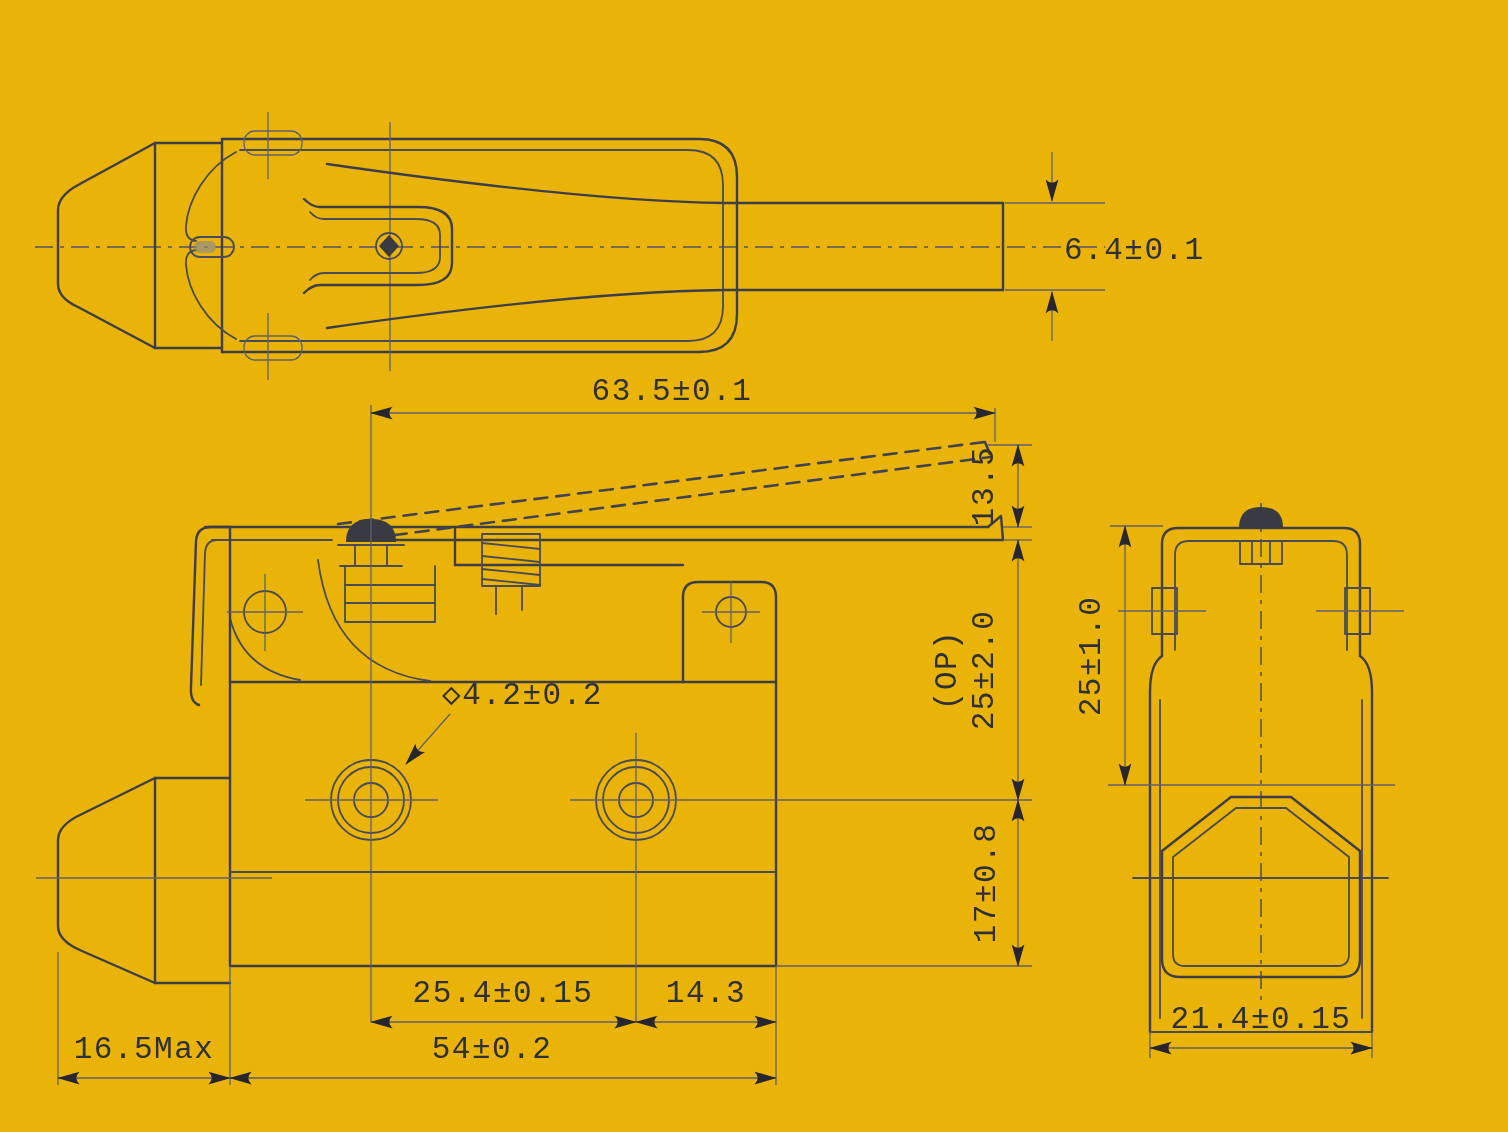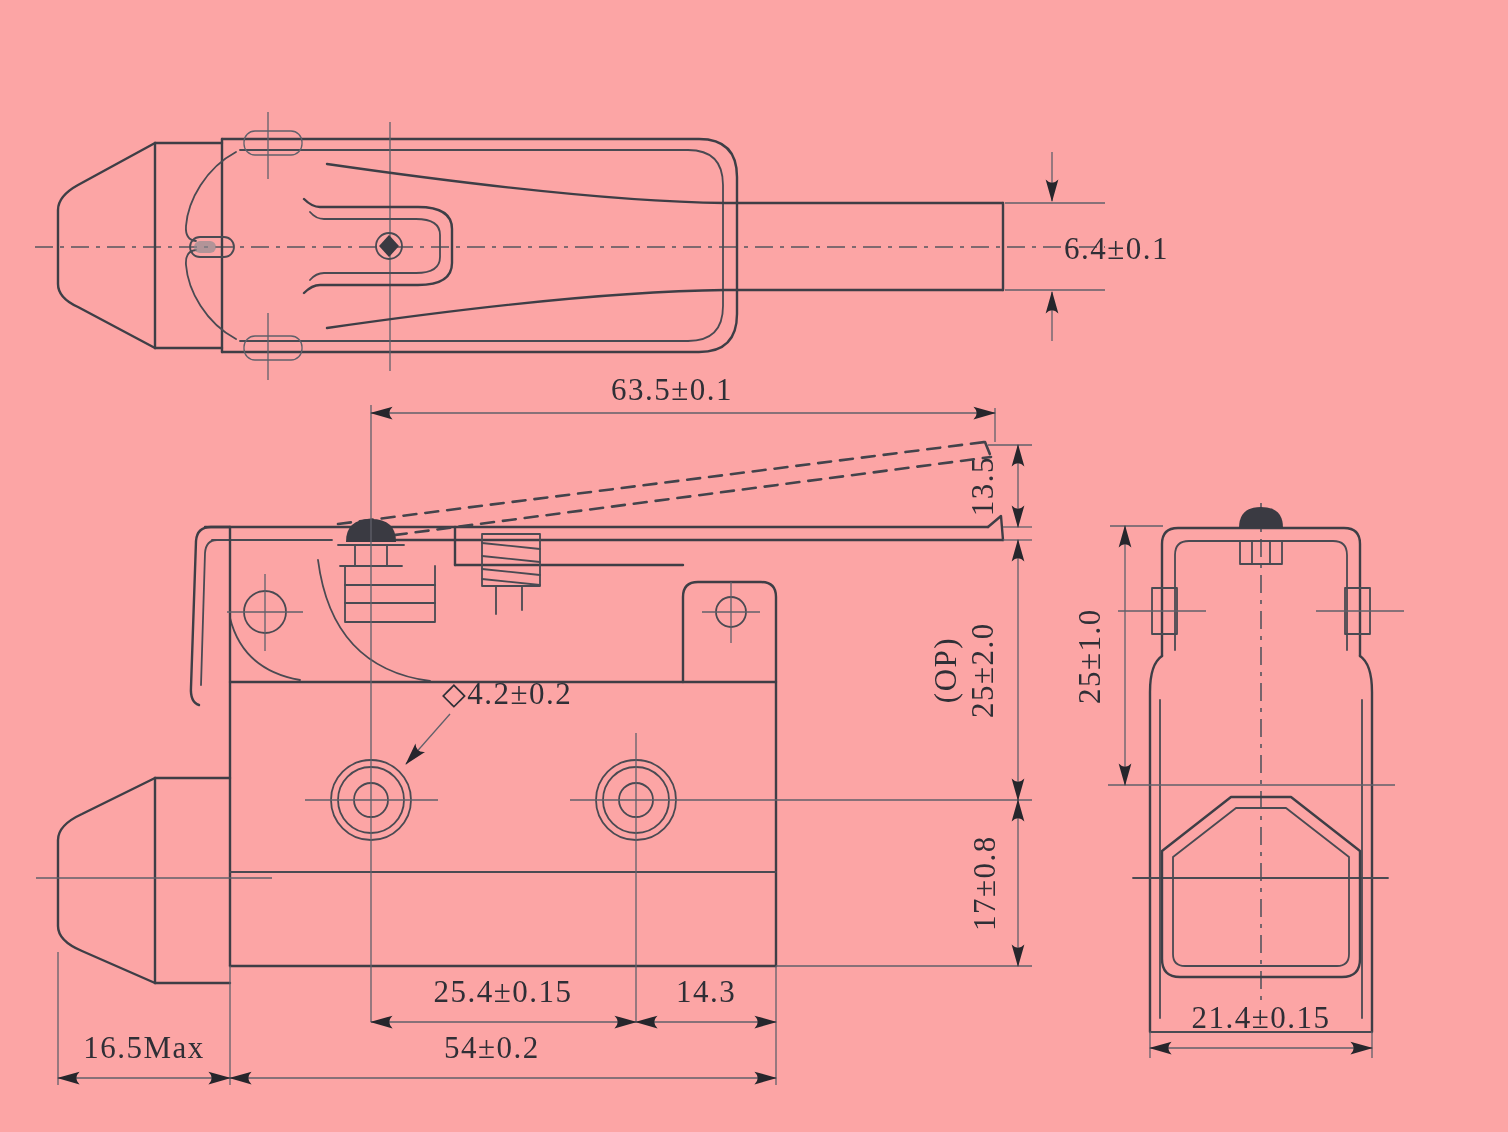--- a/index.html
+++ b/index.html
@@ -1,17 +1,17 @@
 <!DOCTYPE html>
 <html><head>
 <meta charset="utf-8">
 <style>
   html,body{margin:0;padding:0;background:#e9e9e7;}
-  #stage{position:relative;width:1508px;height:1132px;background:#fca5a5;overflow:hidden;
-         font-family:Liberation Serif, serif;}
+  #stage{position:relative;width:1508px;height:1132px;background:#eab308;overflow:hidden;
+         font-family:Liberation Mono, monospace;}
   svg{display:block}
   .ol   {stroke:#3e3e46;stroke-width:2.4;fill:none;stroke-linecap:round;stroke-linejoin:round;}
   .ol2  {stroke:#4a4a52;stroke-width:1.8;fill:none;stroke-linecap:round;stroke-linejoin:round;}
   .thin {stroke:#60606a;stroke-width:1.3;fill:none;stroke-linecap:butt;}
   .dash {stroke:#43434b;stroke-width:2.6;fill:none;stroke-dasharray:13 9;stroke-linecap:round;}
   .cl   {stroke:#55555e;stroke-width:1.6;fill:none;stroke-dasharray:18 7 4 7;}
   .dkfill{fill:#3a3a42;stroke:none;}
   .gyfill{fill:#8a8a90;stroke:none;opacity:.65;}
   text{fill:#2f2f36;font-size:31px;letter-spacing:1.5px;}
 </style>

